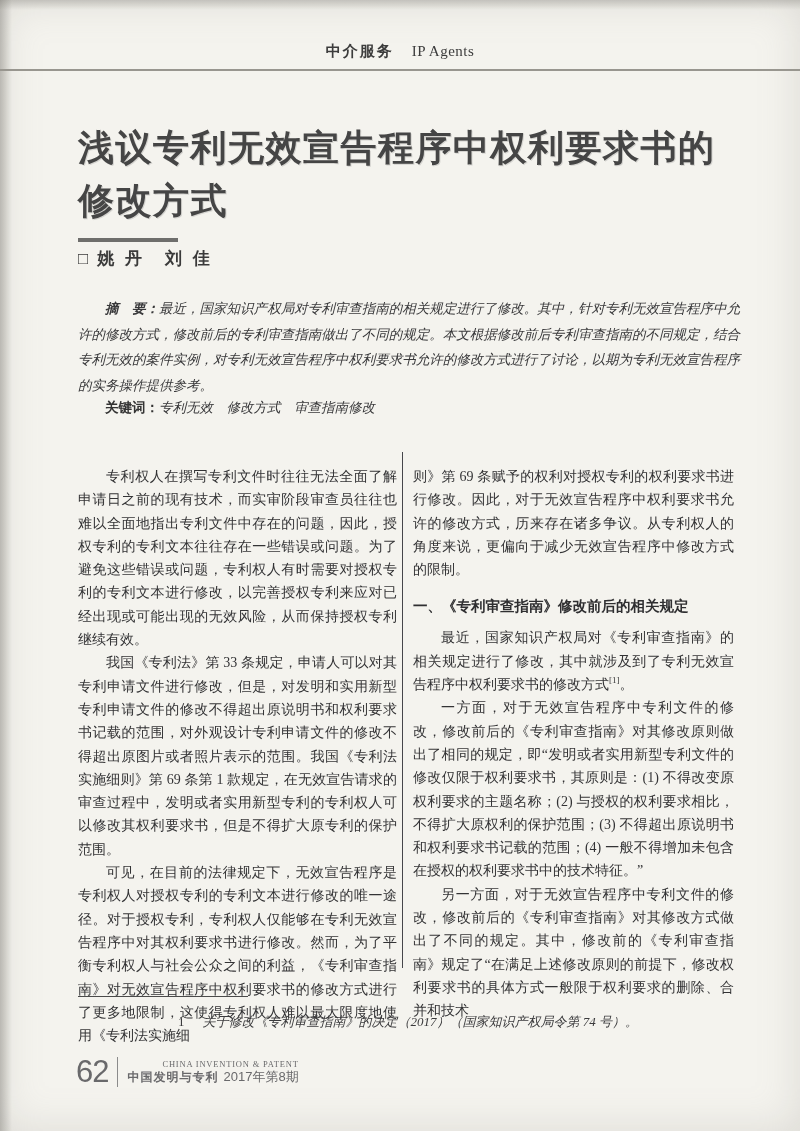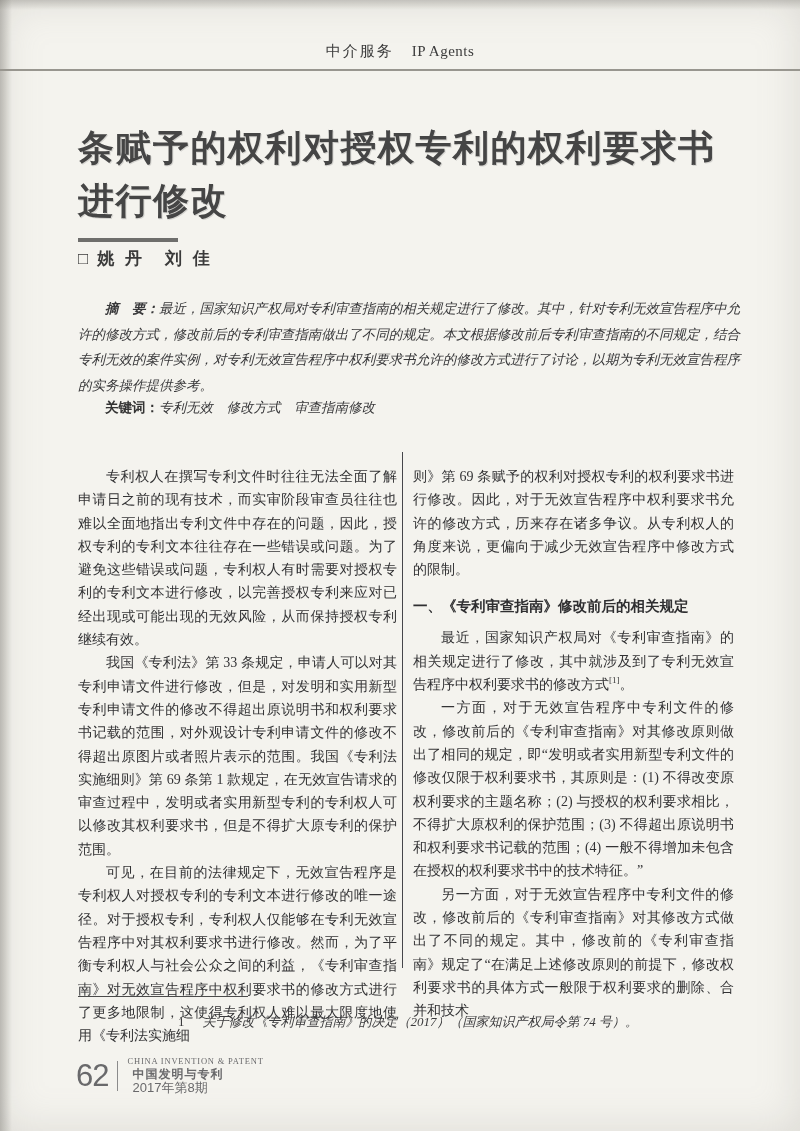--- a/index.html
+++ b/index.html
@@ -27,21 +27,21 @@
     pointer-events:none;
   }
 
   
   .journal-header {
     position:absolute; top:42px; left:0; width:100%;
     text-align:center; color:#3c3c3c;
   }
   .journal-header .cn {
     font-family:"Liberation Sans", sans-serif;
-    font-weight:normal; font-size:15px; letter-spacing:2px;
+    font-weight:bold; font-size:15px; letter-spacing:2px;
   }
   .journal-header .en {
     font-family:"Liberation Serif", serif;
     font-size:15px; margin-left:14px; letter-spacing:0.5px;
   }
   .header-rule {
     position:absolute; top:69px; left:0; width:800px; height:2px;
     background:#98968f; border:none; margin:0;
   }
 
@@ -124,42 +124,42 @@
     font-size:31px; line-height:31px; letter-spacing:-1px;
   }
   .page-footer .sep {
     width:1px; height:30px; background:#8b8b8b; margin:0 9px;
   }
   .page-footer .meta { display:flex; flex-direction:column; justify-content:center; }
   .page-footer .meta .en {
     font-family:"Liberation Serif", serif;
     font-size:8.5px; letter-spacing:0.8px; line-height:11px;text-align:right;
   }
-  .page-footer .meta .cn-row { display:flex; align-items:baseline; line-height:14px;flex-direction:column; }
+  .page-footer .meta .cn-row { display:flex; align-items:baseline; line-height:14px; }
   .page-footer .meta .cn {
     font-family:"Liberation Sans", sans-serif;
     font-size:12px; font-weight:bold; letter-spacing:1px;
   }
   .page-footer .meta .issue {
     font-family:"Liberation Sans", sans-serif;
     font-size:13px; margin-left:5px; font-weight:normal;
   }
 </style>
 </head>
 <body>
 
 <div class="page">
 
   <div class="journal-header">
     <span class="cn">中介服务</span>
     <span class="en">IP Agents</span>
   </div>
   <div class="header-rule"></div>
 
-  <h1 class="article-title">条赋予的权利对授权专利的权利要求书进行修改</h1>
+  <h1 class="article-title">浅议专利无效宣告程序中权利要求书的修改方式</h1>
 
   <div class="author-bar"></div>
   <div class="author-line">
     <span class="marker">□</span><span>姚 丹　刘 佳</span>
   </div>
 
   <p class="abstract">
     <span class="label">摘　要：</span><span>最近，国家知识产权局对专利审查指南的相关规定进行了修改。其中，针对专利无效宣告程序中允许的修改方式，修改前后的专利审查指南做出了不同的规定。本文根据修改前后专利审查指南的不同规定，结合专利无效的案件实例，对专利无效宣告程序中权利要求书允许的修改方式进行了讨论，以期为专利无效宣告程序的实务操作提供参考。</span>
   </p>
   <p class="keywords">

